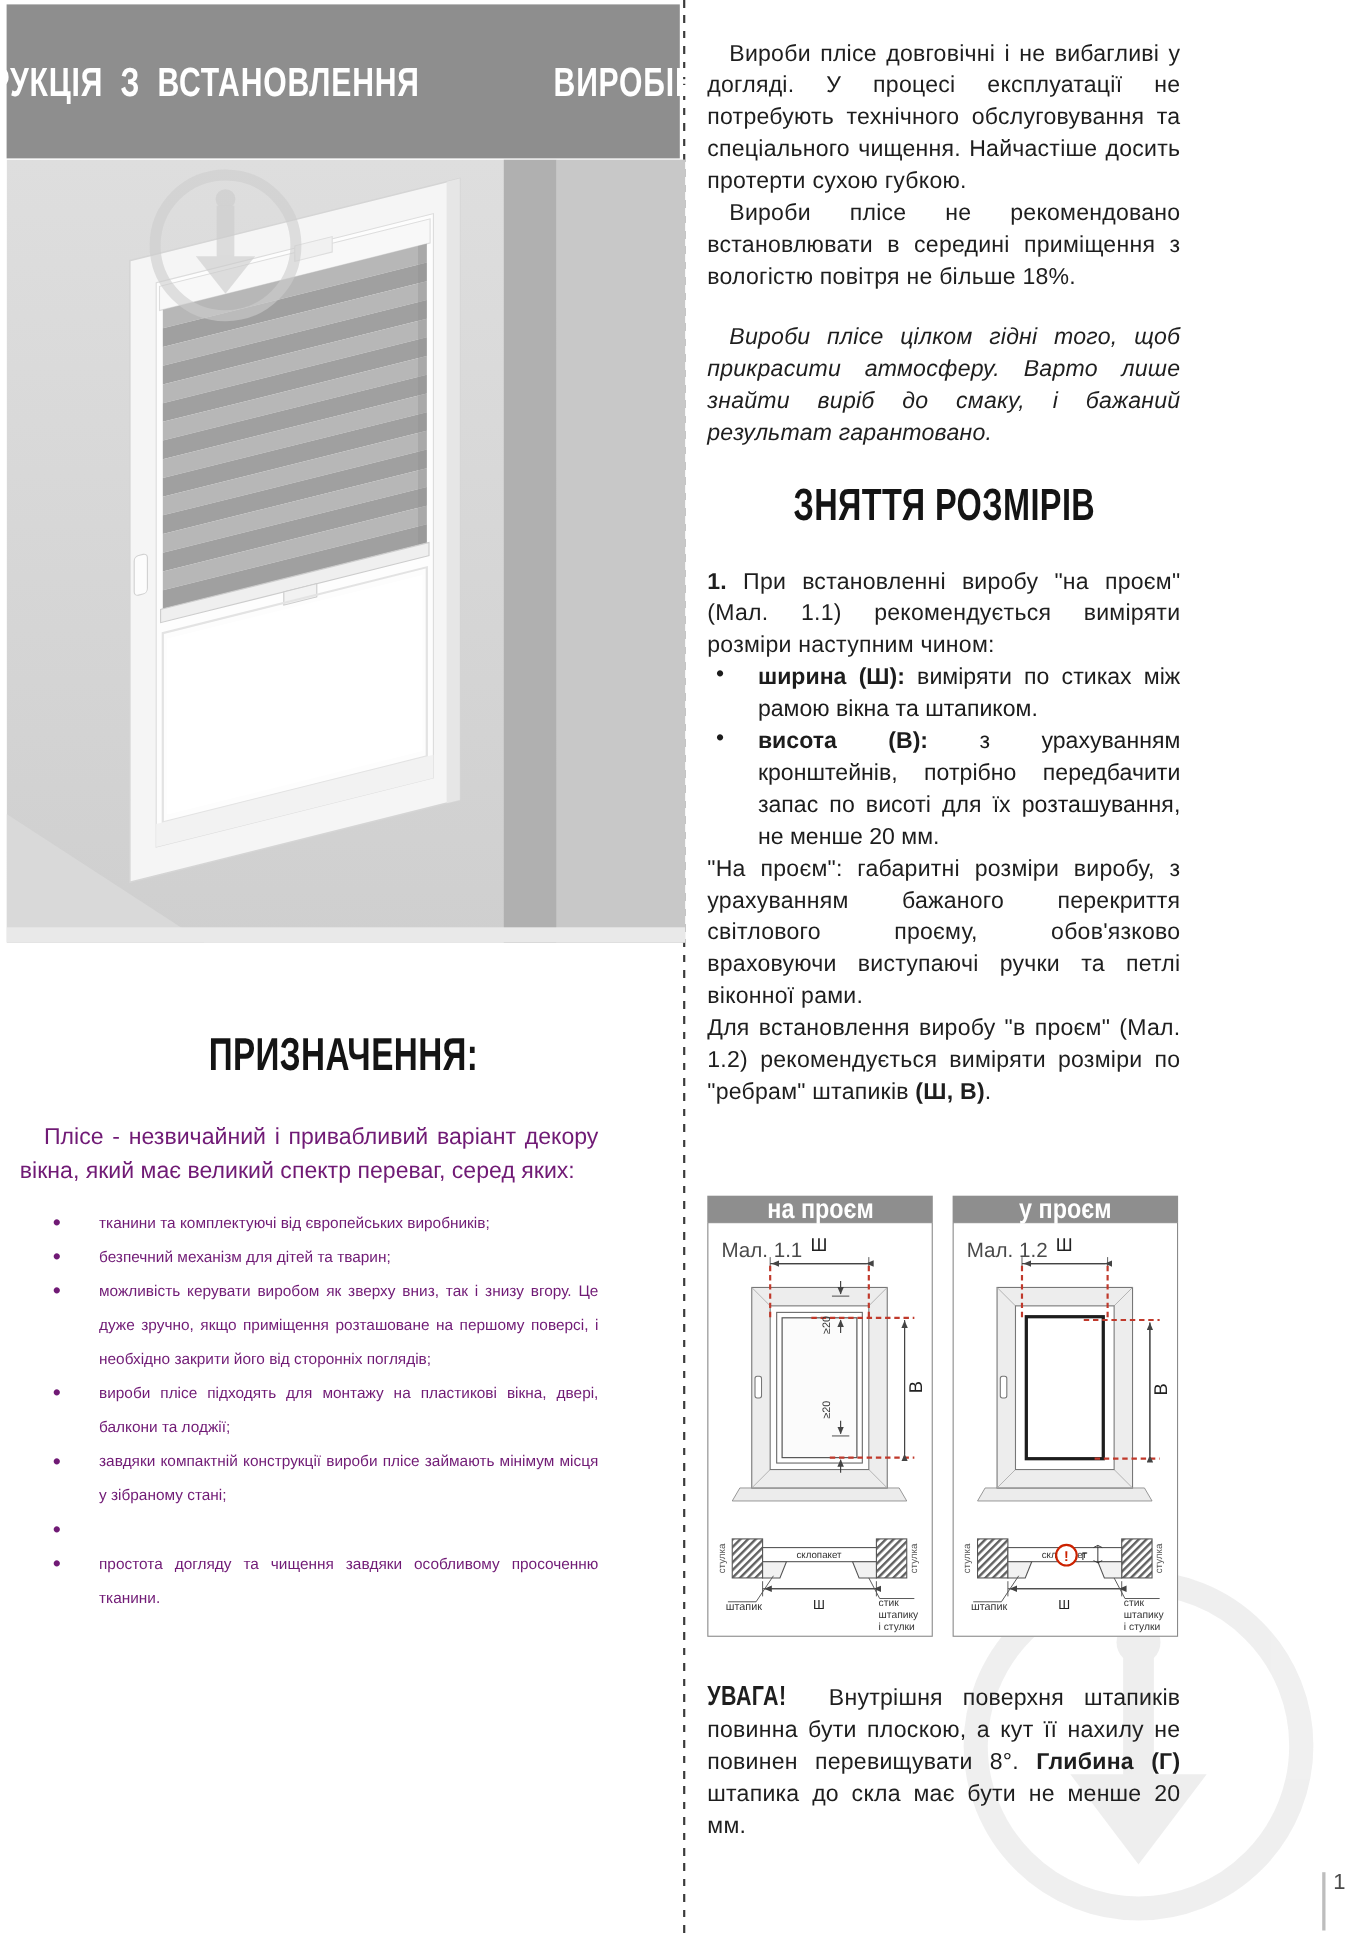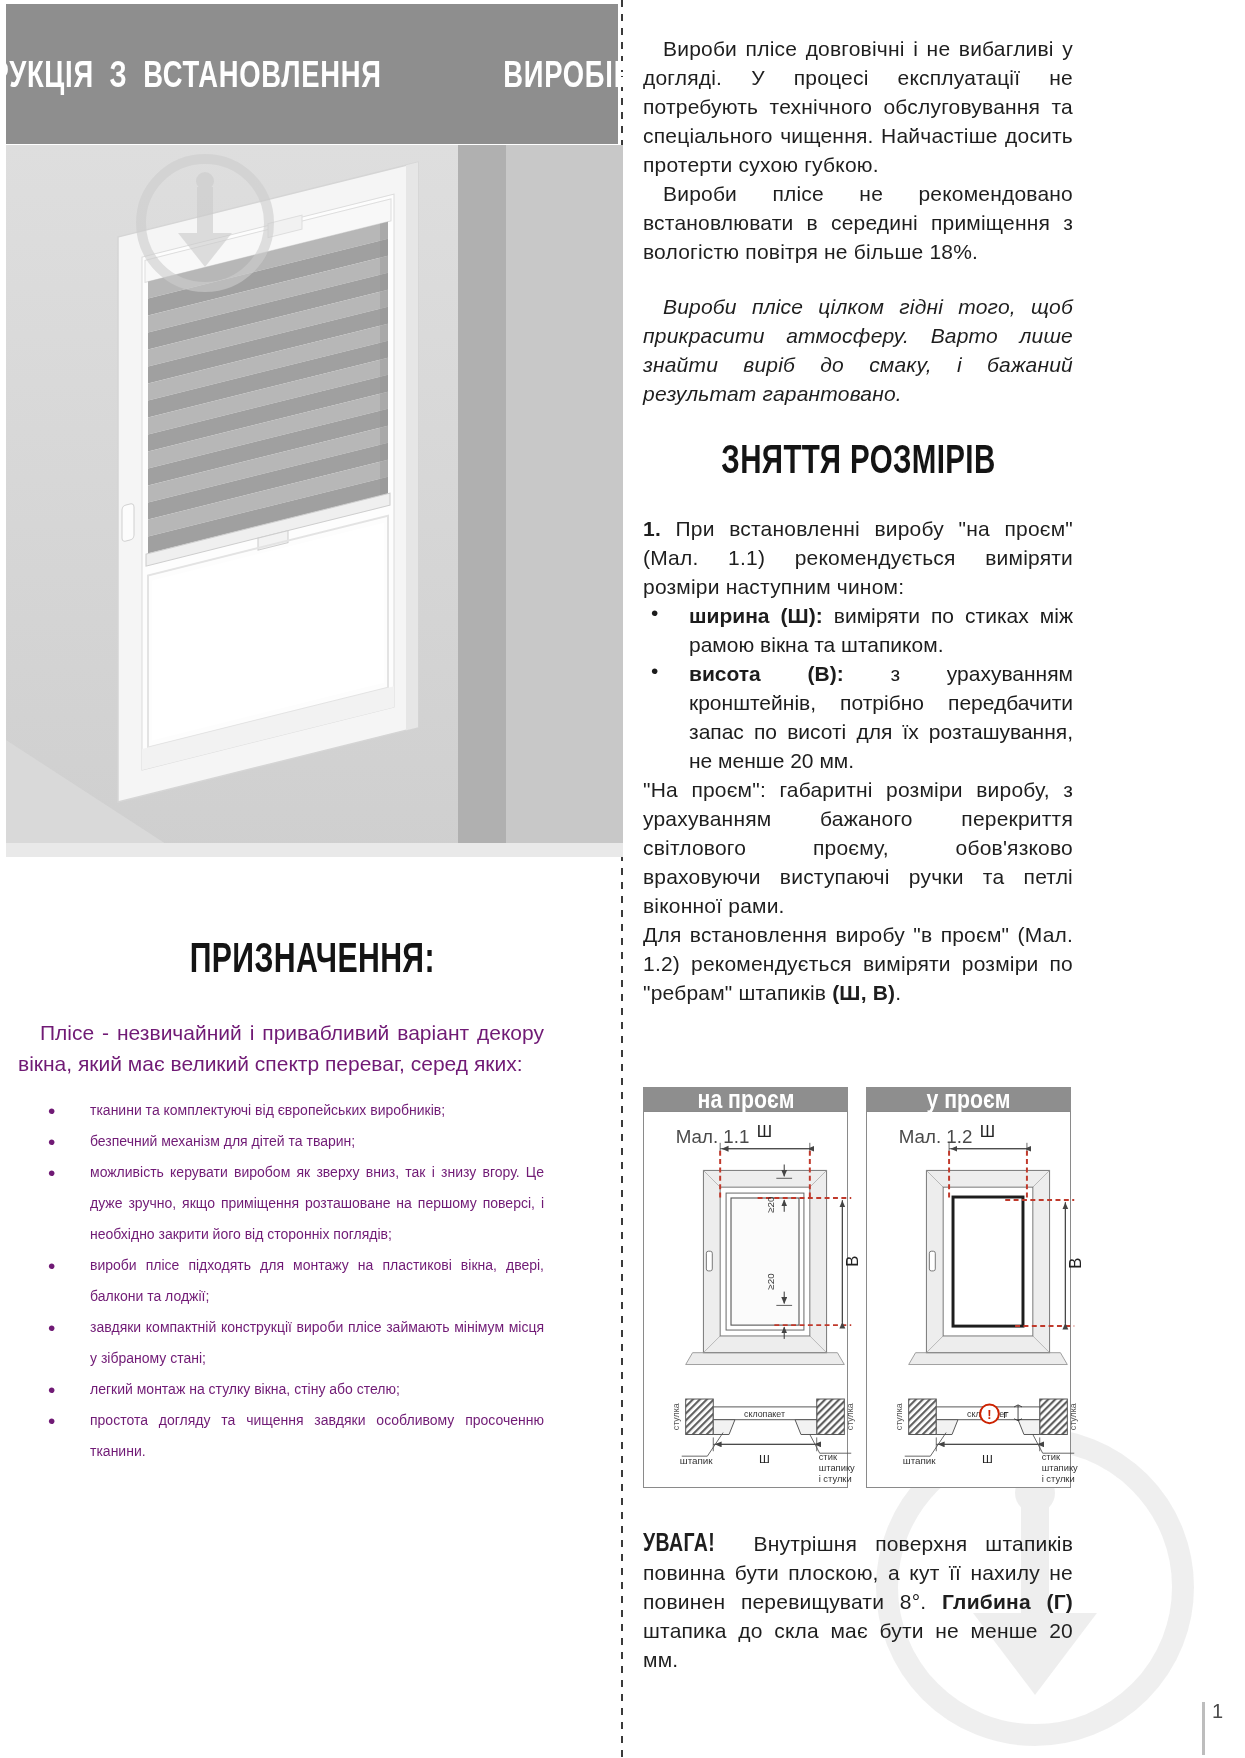--- a/index.html
+++ b/index.html
@@ -39,21 +39,21 @@
   .rb{display:flex;}
   .rbdot{width:46px;padding-left:8px;box-sizing:border-box;font-size:21px;}
   .rbtxt{flex:1;font-size:21px;line-height:29px;text-align:justify;}
   .bold{font-weight:700;}
   
   .figs{position:absolute;left:643px;top:1087px;width:430px;display:flex;gap:18px;z-index:2;}
   .fig{width:205px;}
   .fig-bar{height:24px;background:#8e8e8e;display:flex;align-items:center;justify-content:center;}
   .fig-bar .ln{color:#fff;font-weight:700;font-size:25px;display:inline-block;
                transform:scaleX(0.85);white-space:nowrap;}
-  .fig-body{height:377px;background:#fff;border:1.5px solid #8a8a8a;box-sizing:border-box;padding-left:20px;}
+  .fig-body{height:377px;background:#fff;border:1.5px solid #8a8a8a;box-sizing:border-box;}
   .fig-body svg{display:block;}
   
   .warning{position:absolute;left:643px;top:1528px;width:430px;z-index:2;}
   .wlabel{display:inline-block;transform:scaleX(0.78);transform-origin:0 50%;
           font-weight:700;font-size:25px;letter-spacing:0.5px;}
   
   .wm-right{position:absolute;left:855px;top:1415px;z-index:1;opacity:0.55;}
   .footer{position:absolute;left:1202px;top:1702px;z-index:3;display:flex;}
   .fbar{width:3px;height:53px;background:#bdbdbd;}
   .fnum{margin:-2px 0 0 7px;font-size:20px;color:#4a4a4a;}
@@ -145,21 +145,20 @@
       <div class="brow">
         <div class="bdot">•</div>
         <div class="btxt">вироби плісе підходять для монтажу на пластикові вікна, двері, балкони та лоджії;</div>
       </div>
       <div class="brow">
         <div class="bdot">•</div>
         <div class="btxt">завдяки компактній конструкції вироби плісе займають мінімум місця у зібраному стані;</div>
       </div>
       <div class="brow">
         <div class="bdot">•</div>
-        <div class="btxt">легкий монтаж на стулку вікна, стіну або стелю;</div>
       </div>
       <div class="brow">
         <div class="bdot">•</div>
         <div class="btxt">простота догляду та чищення завдяки особливому просоченню тканини.</div>
       </div>
     </div>
   </div>
 
   <div class="right-col">
     <div class="rtext p1">Вироби плісе довговічні і не вибагливі у догляді. У процесі експлуатації не потребують технічного обслуговування та спеціального чищення. Найчастіше досить протерти сухою губкою.</div>

